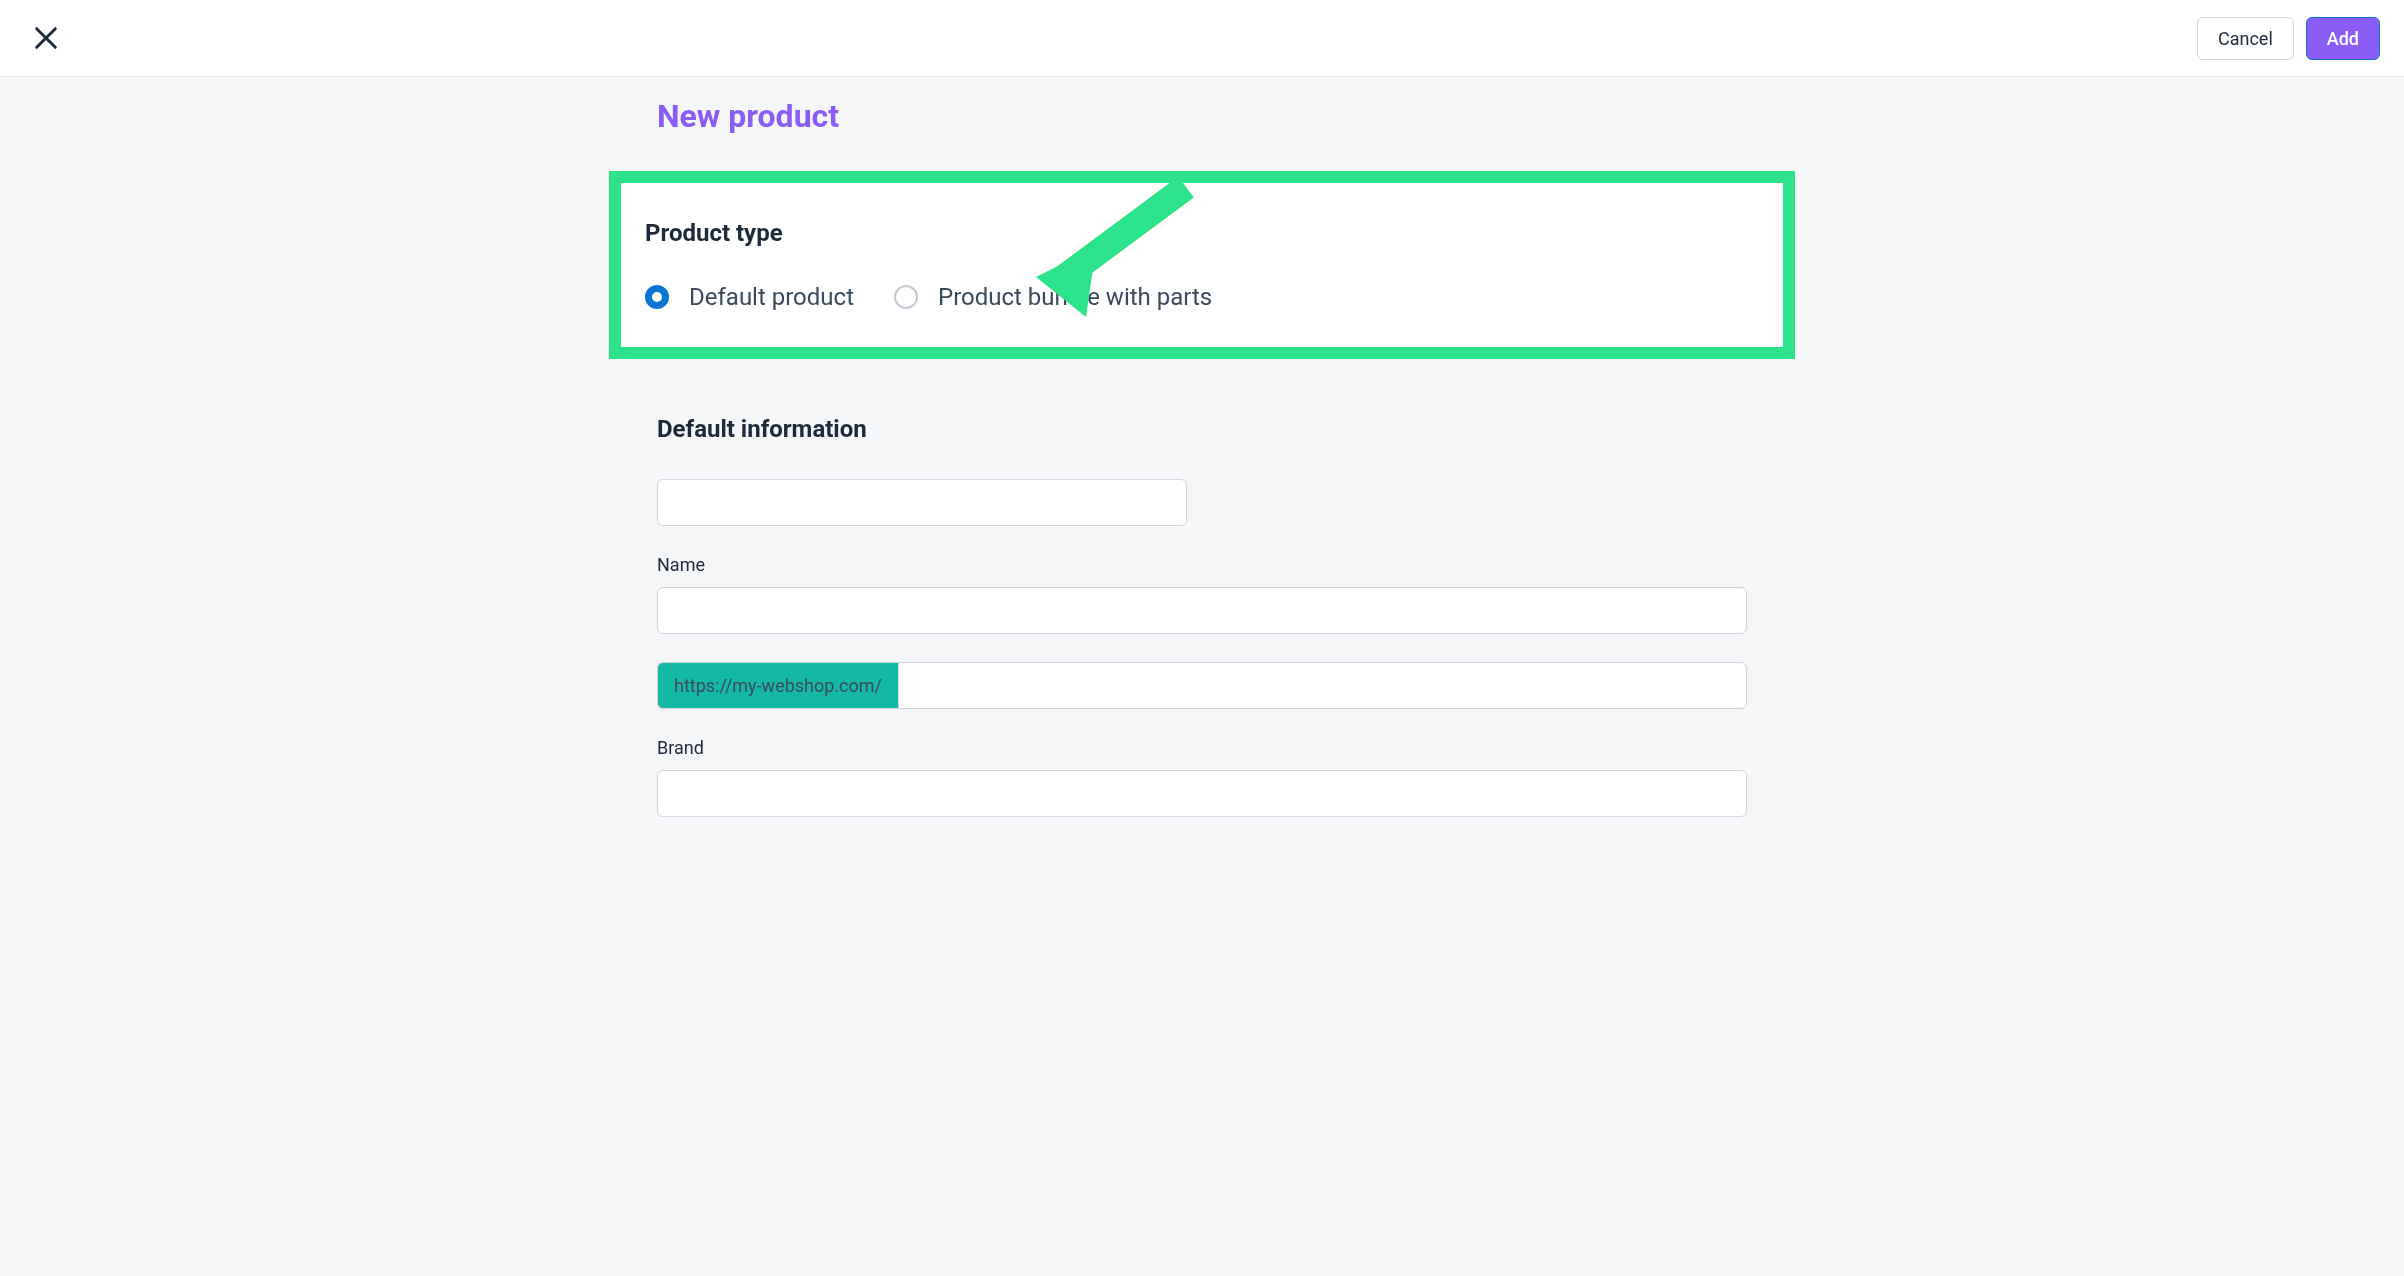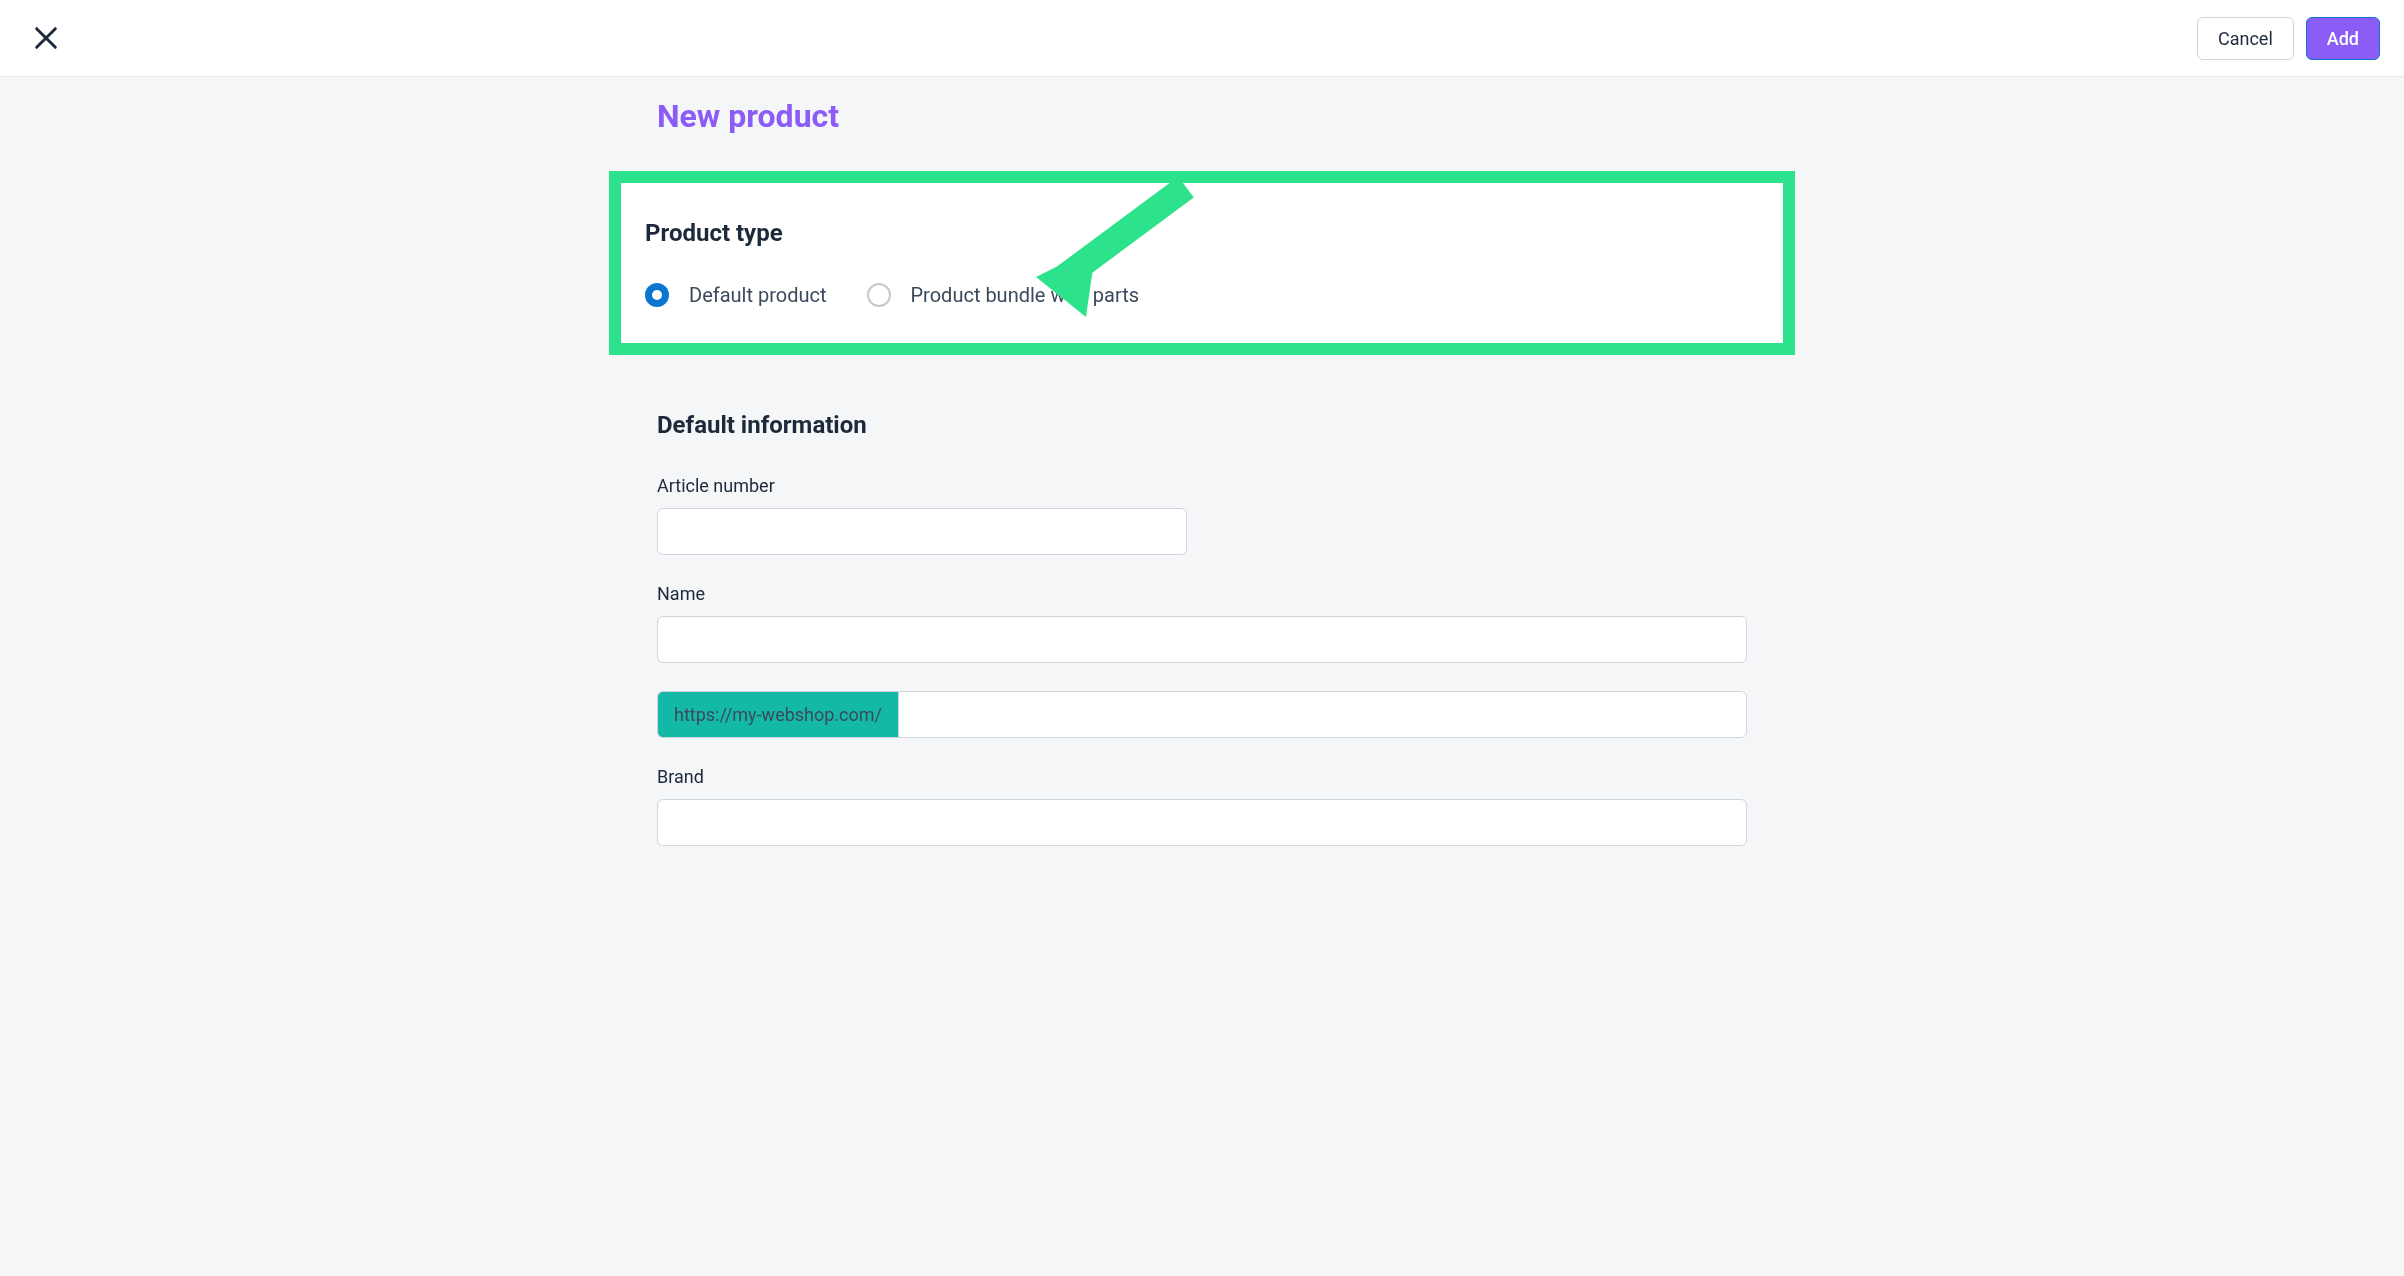--- a/index.html
+++ b/index.html
@@ -116,21 +116,21 @@
       border: 2px solid #c3c9d1;
       display: inline-block;
       position: relative;
       background: #ffffff;
     }
     .radio-circle.checked {
       border-color: #0b76d1;
       border-width: 7px;
     }
     .radio-label {
-      font-size: 20px;
+      font-size: 24px;
       color: #3a4a5c;
     }
     .info-section {
       padding: 56px 0 0 0;
     }
     .form-group {
       margin-bottom: 28px;
     }
     .form-label {
       display: block;
@@ -215,21 +215,20 @@
           <span class="radio-circle"></span>
           <span class="radio-label">Product bundle with parts</span>
         </label>
       </div>
     </div>
 
     <div class="info-section">
       <h2 class="section-title">Default information</h2>
 
       <div class="form-group">
-        <label class="form-label">Article number</label>
         <input type="text" class="form-input half" value="" style="">
       </div>
 
       <div class="form-group">
         <label class="form-label">Name</label>
         <input type="text" class="form-input" value="" style="">
       </div>
 
       <div class="form-group">
         <div class="input-group">

